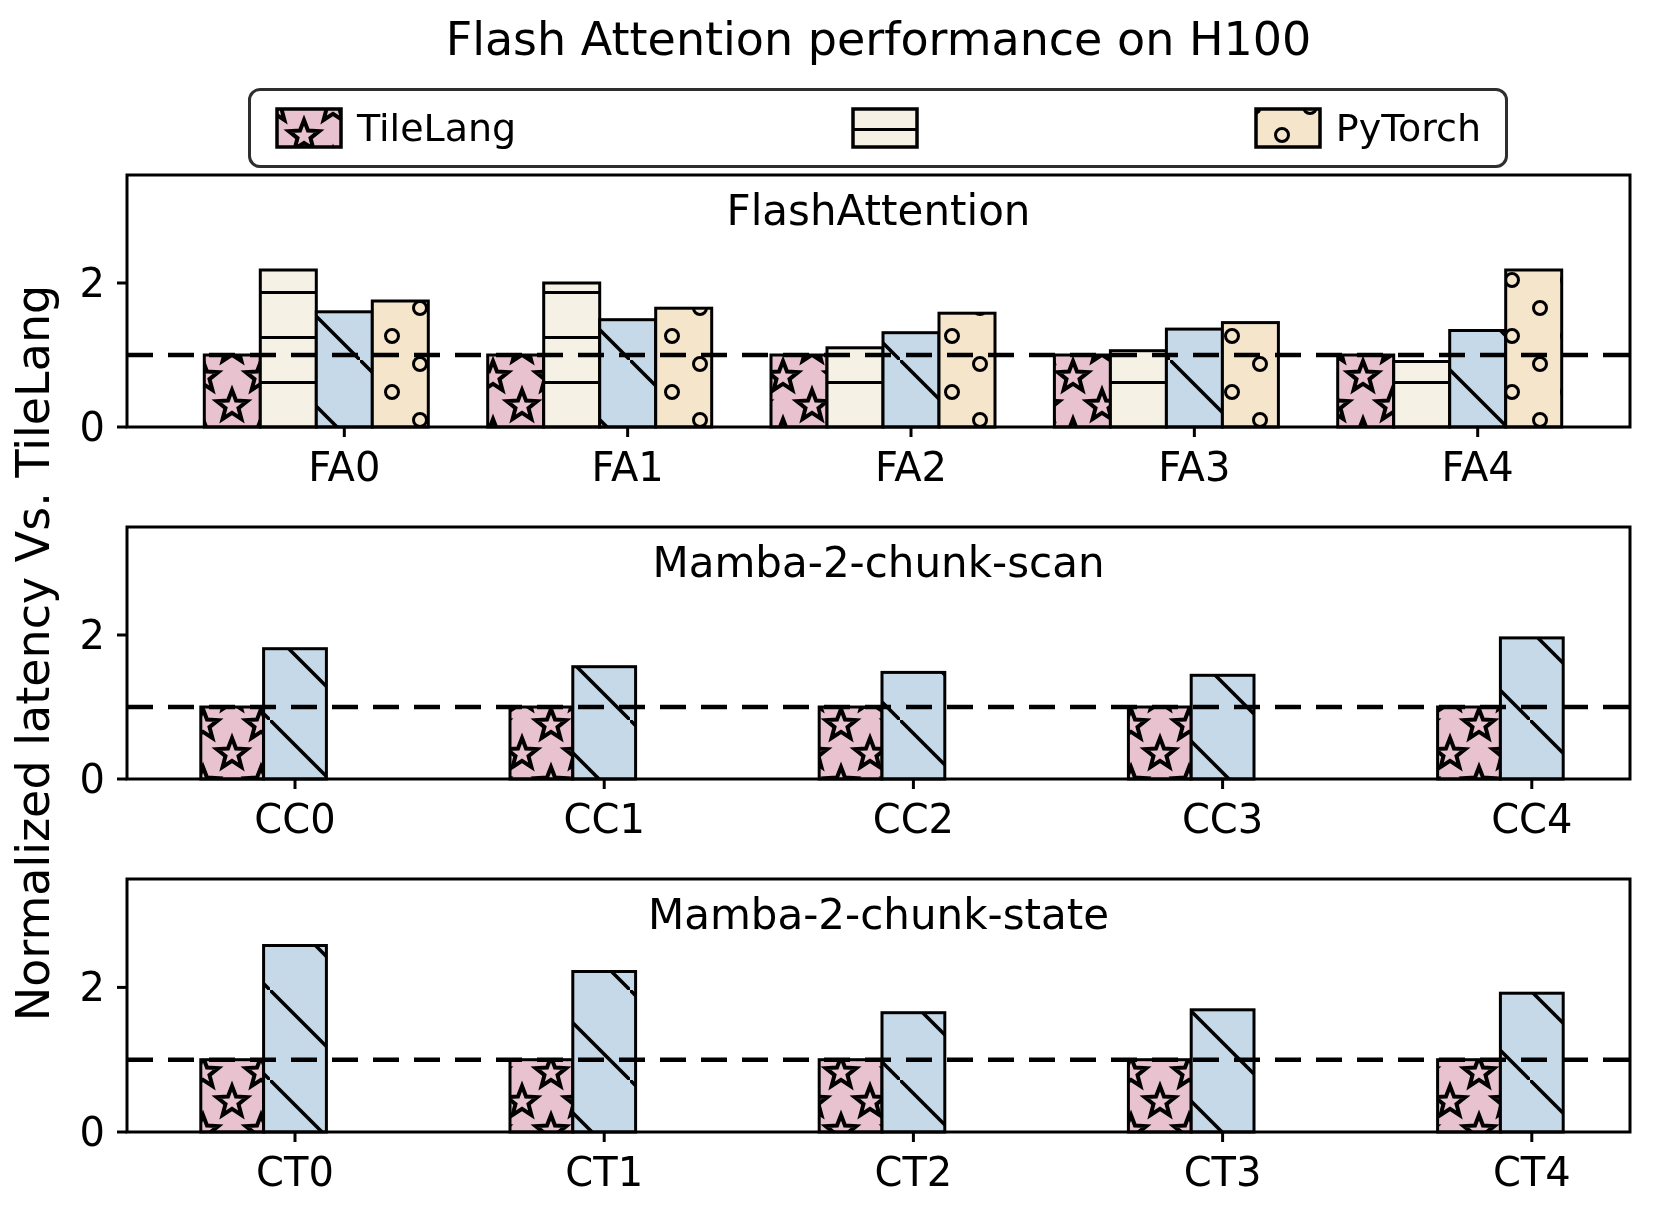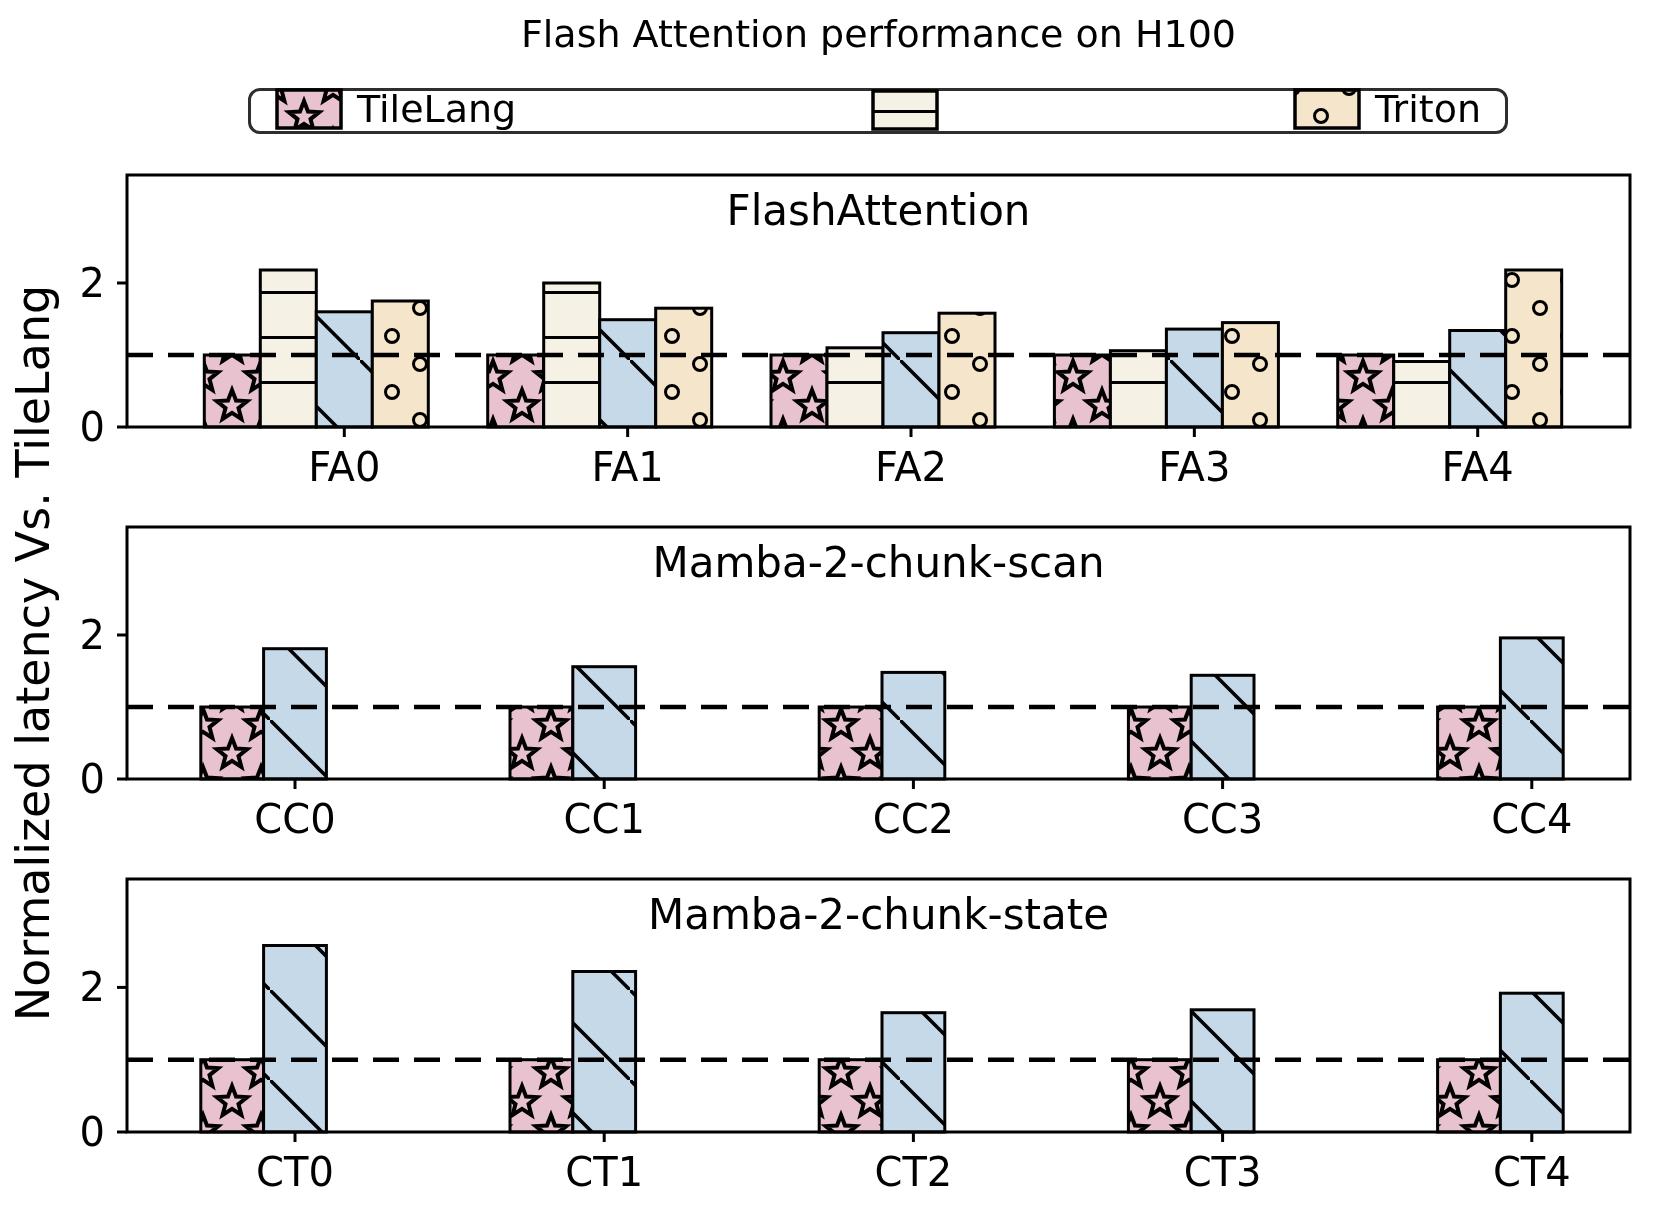--- a/index.html
+++ b/index.html
@@ -1,22 +1,22 @@
 <!DOCTYPE html>
 <html><head>
 <meta charset="utf-8">
 <style>
   html,body{margin:0;padding:0;background:#ffffff;}
   .page{position:relative;width:1655px;height:1224px;background:#ffffff;overflow:hidden;
         font-family:"DejaVu Sans","Liberation Sans",sans-serif;color:#000;}
   .chart-title{position:absolute;left:127px;top:12px;width:1503px;text-align:center;
-        font-size:38px;line-height:1.2;color:#000;}
-  .legend{position:absolute;left:248px;top:88px;width:1260px;height:46px;
+        font-size:46px;line-height:1.2;color:#000;}
+  .legend{position:absolute;left:248px;top:88px;width:1260px;height:80px;
         border:3.5px solid #2e2e2e;border-radius:12px;background:#fff;
-        display:flex;align-items:flex-end;justify-content:space-between;
+        display:flex;align-items:center;justify-content:space-between;
         padding:0 24px;box-sizing:border-box;}
   .legend-item{display:flex;align-items:center;gap:14px;}
   .legend-label{font-size:38px;color:#000;white-space:nowrap;}
   .swatch{display:block;}
   .y-axis-label{position:absolute;left:6px;top:653px;font-size:46px;white-space:nowrap;
         transform-origin:0 0;transform:rotate(-90deg) translateX(-50%);color:#000;}
   svg text{font-family:"DejaVu Sans","Liberation Sans",sans-serif;fill:#000;}
 </style>
 </head>
 <body>
@@ -32,21 +32,21 @@
       </span>
       <span class="legend-item">
         <svg class="swatch" width="68" height="42">
           <rect x="2" y="2" width="64" height="38" fill="url(#pat-flashattention-3)" stroke="#000000" stroke-width="3.5"></rect>
         </svg>
       </span>
       <span class="legend-item">
         <svg class="swatch" width="68" height="42">
           <rect x="2" y="2" width="64" height="38" fill="url(#pat-pytorch)" stroke="#000000" stroke-width="3.5"></rect>
         </svg>
-        <span class="legend-label">Triton</span>
+        <span class="legend-label">PyTorch</span>
       </span>
     </div>
   <div class="y-axis-label">Normalized latency Vs. TileLang</div>
   <svg id="chart" width="1655" height="1224" viewBox="0 0 1655 1224" style="position:absolute;left:0;top:0;">
     <defs id="pattern-defs">
         <pattern id="pat-tilelang" width="58" height="58" patternUnits="userSpaceOnUse">
           <rect x="0" y="0" width="58" height="58" fill="#e8c3cf"></rect>
           <path d="M0.0,-16.0L4.0,-5.5L15.2,-4.9L6.5,2.1L9.4,12.9L0.0,6.8L-9.4,12.9L-6.5,2.1L-15.2,-4.9L-4.0,-5.5Z" fill="none" stroke="#000000" stroke-width="4" stroke-linejoin="miter"></path>
           <path d="M58.0,-16.0L62.0,-5.5L73.2,-4.9L64.5,2.1L67.4,12.9L58.0,6.8L48.6,12.9L51.5,2.1L42.8,-4.9L54.0,-5.5Z" fill="none" stroke="#000000" stroke-width="4" stroke-linejoin="miter"></path>
           <path d="M0.0,42.0L4.0,52.5L15.2,53.1L6.5,60.1L9.4,70.9L0.0,64.8L-9.4,70.9L-6.5,60.1L-15.2,53.1L-4.0,52.5Z" fill="none" stroke="#000000" stroke-width="4" stroke-linejoin="miter"></path>

